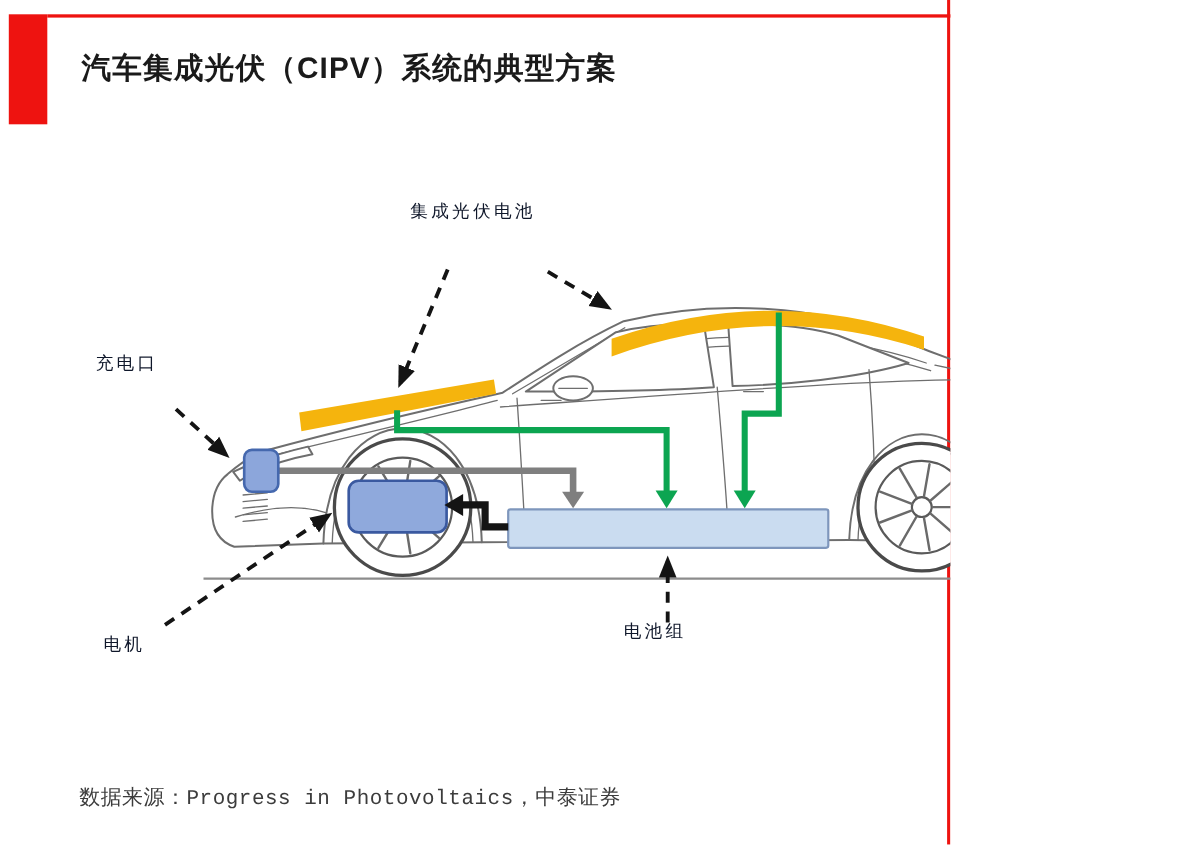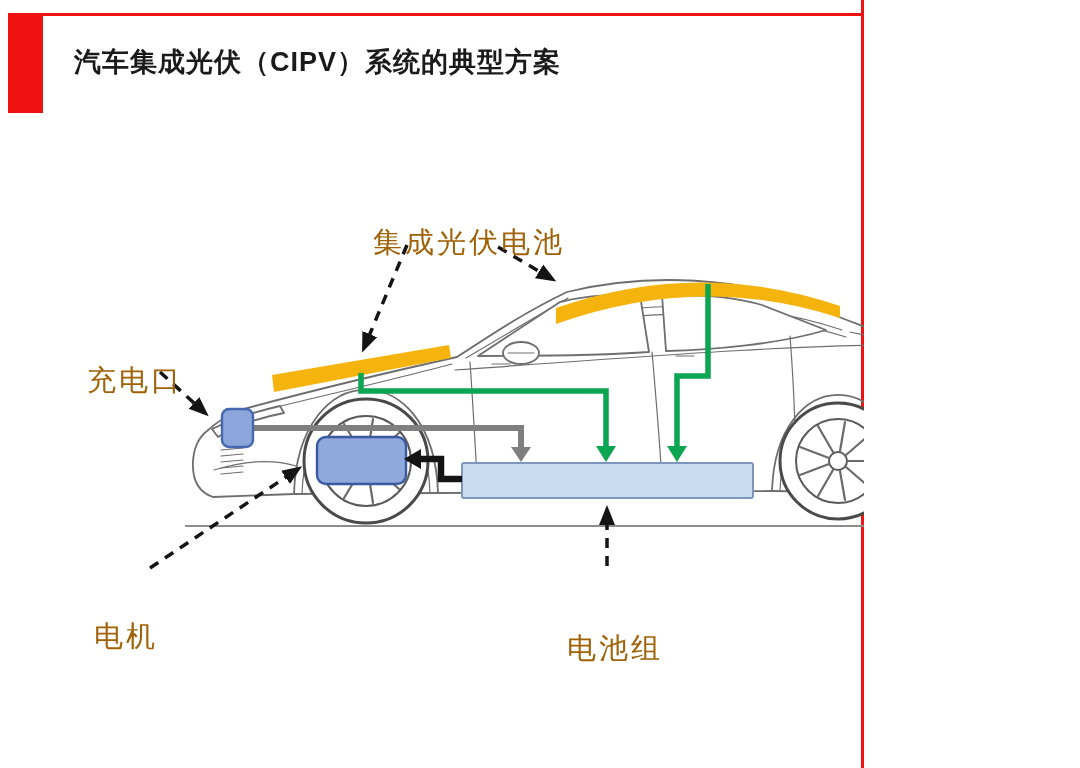--- a/index.html
+++ b/index.html
@@ -5,26 +5,26 @@
   html,body{margin:0;padding:0;background:#ffffff;}
   .page{position:relative;width:864px;height:768px;background:#ffffff;overflow:hidden;
         font-family:"Liberation Sans",sans-serif;}
   
   .accent-block{position:absolute;left:8px;top:13px;width:35px;height:100px;background:var(--accent-red);}
   .header-rule{position:absolute;left:43px;top:13px;width:1037px;height:3px;background:var(--accent-red);}
   .right-rule{position:absolute;right:0;top:0;width:3px;height:768px;background:var(--accent-red);}
   .title{position:absolute;left:74px;top:44px;margin:0;font-size:27px;font-weight:700;
          color:#1a1a1a;letter-spacing:1px;font-family:"Liberation Sans",sans-serif;white-space:nowrap;}
   
-  .lbl{position:absolute;font-family:"Liberation Serif",serif;color:#a16207;font-size:29px;
-       letter-spacing:3px;white-space:nowrap;margin-top:41px;}
+  .lbl{position:absolute;font-family:"Liberation Serif",serif;color:#0f172a;font-size:16px;
+       letter-spacing:3px;white-space:nowrap;}
   .lbl-pv{left:373px;top:182px;}
   .lbl-charge{left:87px;top:320px;}
   .lbl-motor{left:94px;top:576px;}
-  .lbl-battery{left:567px;top:588px;}
+  .lbl-battery{left:567px;top:564px;}
   .source{position:absolute;left:72px;top:712px;font-size:19px;color:#3c3c3c;
           font-family:"Liberation Mono",monospace;letter-spacing:0.5px;white-space:nowrap;}
   svg.diagram{position:absolute;left:0;top:0;}
   
   .car-line{fill:none;stroke:var(--outline-gray);stroke-width:1.8;stroke-linecap:round;stroke-linejoin:round;}
   .car-thin{fill:none;stroke:var(--outline-gray);stroke-width:1.2;stroke-linecap:round;}
   .wheel-o{fill:#ffffff;stroke:#4a4a4a;stroke-width:3;}
   .wheel-i{fill:none;stroke:#5a5a5a;stroke-width:2;}
   .spoke{stroke:#6a6a6a;stroke-width:2.2;stroke-linecap:round;}
   .pv{fill:var(--pv-yellow);stroke:none;}
@@ -181,13 +181,14 @@
       <path class="dash" marker-end="url(#dhead)" d="M150 568 L298 469"></path>
       <path class="dash" marker-end="url(#dhead)" d="M607 566 L607 510"></path>
     </g>
   </svg>
 
   <div class="lbl lbl-pv">集成光伏电池</div>
   <div class="lbl lbl-charge">充电口</div>
   <div class="lbl lbl-motor">电机</div>
   <div class="lbl lbl-battery">电池组</div>
 
+  <div class="source">数据来源：Progress in Photovoltaics，中泰证券</div>
 </div>
 
 </body></html>

